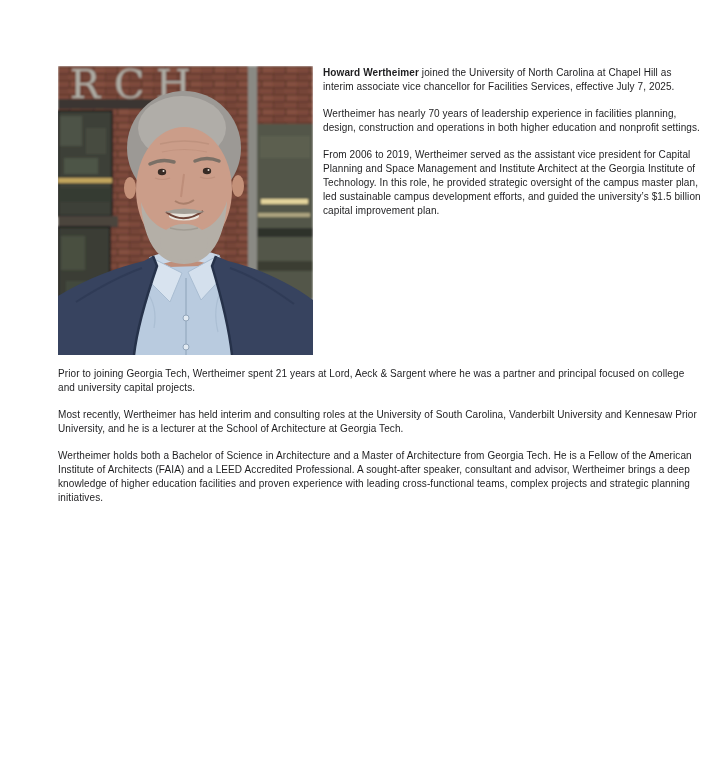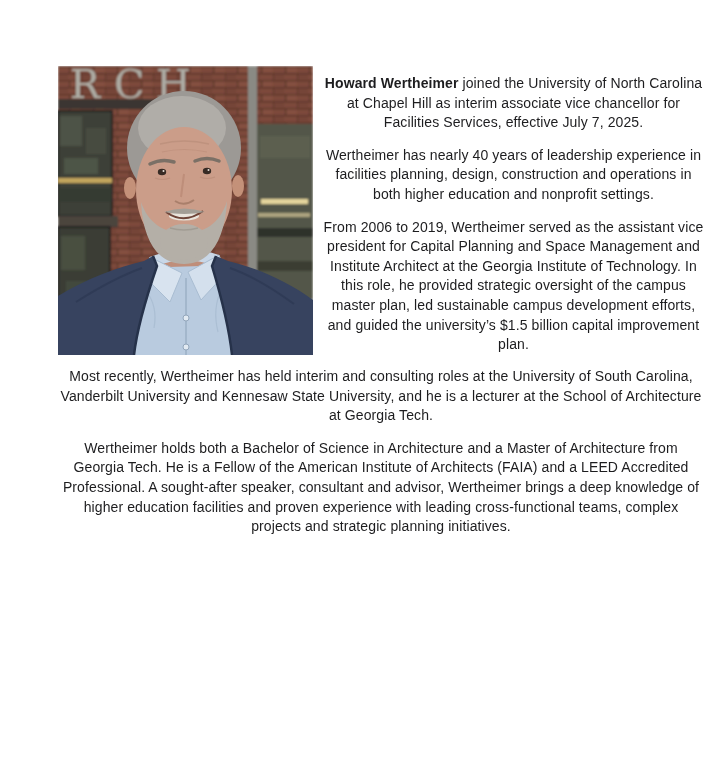--- a/index.html
+++ b/index.html
@@ -3,26 +3,25 @@
 <meta charset="utf-8">
 <style>
   html, body { margin: 0; padding: 0; background: #ffffff; }
   body { width: 722px; height: 776px; position: relative; font-family: "Liberation Sans", sans-serif; }
   .article { position: absolute; left: 58px; top: 66px; width: 646px; }
   .media-row { display: flex; gap: 10px; margin-bottom: 12px; }
   .photo-fig { margin: 0; flex: 0 0 255px; width: 255px; height: 289px; overflow: hidden; }
   .photo-fig svg { display: block; width: 255px; height: 289px; }
   .intro-col { flex: 1; min-width: 0; }
   p.body-text {
-    margin: 8px 0 13px;
-    font-size: 14px;
+    margin: 0 0 13px;
+    font-size: 10px;
     line-height: 1.4;
     color: #1d1d1f;
     letter-spacing: 0.1px;
-    text-align: center;
   }
   p.body-text:last-child { margin-bottom: 0; }
   strong { font-weight: 700; }
 </style>
 </head>
 <body>
 
 <main class="article">
 
   <div class="media-row">
@@ -146,21 +145,22 @@
               <path d="M92,98 Q104,92 116,96" stroke="#7b7066" stroke-width="3.5" fill="none" stroke-linecap="round"></path>
               <path d="M137,95 Q149,90 161,95" stroke="#7b7066" stroke-width="3.5" fill="none" stroke-linecap="round"></path>
             </g>
           </g>
         </g>
       </svg>
     </figure>
 
     <div class="intro-col">
       <p class="body-text"><strong>Howard Wertheimer</strong><span> joined the University of North Carolina at Chapel Hill as interim associate vice chancellor for Facilities Services, effective July 7, 2025.</span></p>
-      <p class="body-text">Wertheimer has nearly 40 years of leadership experience in facilities planning, design, construction and operations in both higher education and nonprofit settings.</p>
+      <p class="body-text">Wertheimer has nearly 70 years of leadership experience in facilities planning, design, construction and operations in both higher education and nonprofit settings.</p>
       <p class="body-text">From 2006 to 2019, Wertheimer served as the assistant vice president for Capital Planning and Space Management and Institute Architect at the Georgia Institute of Technology. In this role, he provided strategic oversight of the campus master plan, led sustainable campus development efforts, and guided the university’s $1.5 billion capital improvement plan.</p>
     </div>
   </div>
 
-  <p class="body-text">Most recently, Wertheimer has held interim and consulting roles at the University of South Carolina, Vanderbilt University and Kennesaw State University, and he is a lecturer at the School of Architecture at Georgia Tech.</p>
+  <p class="body-text">Prior to joining Georgia Tech, Wertheimer spent 21 years at Lord, Aeck &amp; Sargent where he was a partner and principal focused on college and university capital projects.</p>
+  <p class="body-text">Most recently, Wertheimer has held interim and consulting roles at the University of South Carolina, Vanderbilt University and Kennesaw Prior University, and he is a lecturer at the School of Architecture at Georgia Tech.</p>
   <p class="body-text">Wertheimer holds both a Bachelor of Science in Architecture and a Master of Architecture from Georgia Tech. He is a Fellow of the American Institute of Architects (FAIA) and a LEED Accredited Professional. A sought-after speaker, consultant and advisor, Wertheimer brings a deep knowledge of higher education facilities and proven experience with leading cross-functional teams, complex projects and strategic planning initiatives.</p>
 
 </main>
 
 </body></html>

